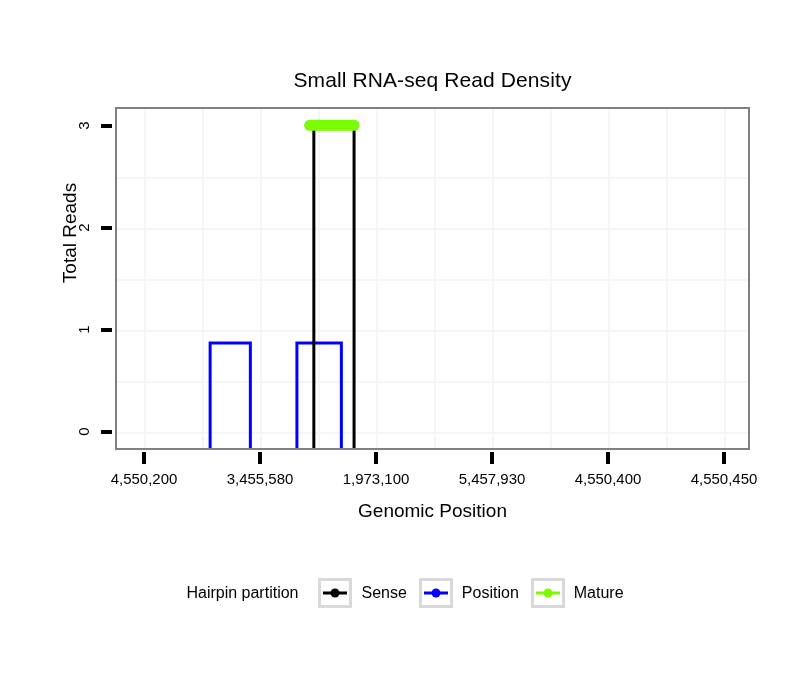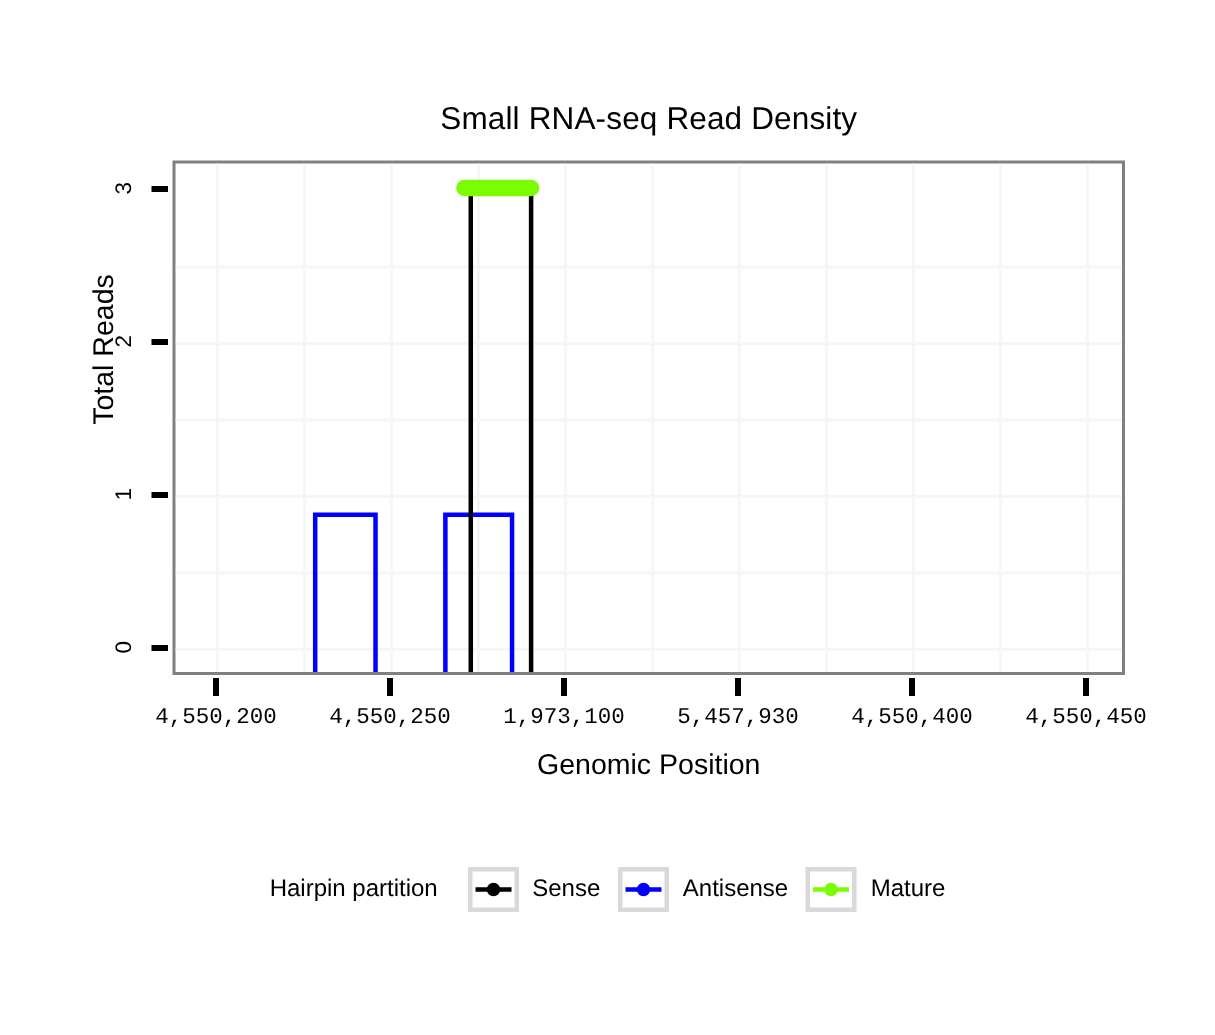--- a/index.html
+++ b/index.html
@@ -108,21 +108,20 @@
     height: 12px;
     background: #000000;
   }
   .xtick-label {
     position: absolute;
     top: 470px;
     font-size: 15px;
     text-align: center;
     width: 110px;
     white-space: nowrap;
-    font-family: Liberation Mono, monospace;
   }
 
   
   .legend {
     position: absolute;
     left: 0;
     top: 578px;
     width: 810px;
     display: flex;
     align-items: center;
@@ -186,21 +185,21 @@
   <div class="ytick-mark" style="top:328px"></div>
   <div class="ytick-label" style="top:321px">1</div>
   <div class="ytick-mark" style="top:226px"></div>
   <div class="ytick-label" style="top:219px">2</div>
   <div class="ytick-mark" style="top:124px"></div>
   <div class="ytick-label" style="top:117px">3</div>
 
   <div class="xtick-mark" style="left:142px"></div>
   <div class="xtick-label" style="left:89px">4,550,200</div>
   <div class="xtick-mark" style="left:258px"></div>
-  <div class="xtick-label" style="left:205px">4,550,250</div>
+  <div class="xtick-label" style="left:205px">3,455,580</div>
   <div class="xtick-mark" style="left:374px"></div>
   <div class="xtick-label" style="left:321px">1,973,100</div>
   <div class="xtick-mark" style="left:490px"></div>
   <div class="xtick-label" style="left:437px">5,457,930</div>
   <div class="xtick-mark" style="left:606px"></div>
   <div class="xtick-label" style="left:553px">4,550,400</div>
   <div class="xtick-mark" style="left:722px"></div>
   <div class="xtick-label" style="left:669px">4,550,450</div>
 
   <div class="panel">
@@ -241,21 +240,21 @@
         <span class="key-dot" style="background:#000000"></span>
       </span>
       <span class="legend-label">Sense</span>
     </div>
 
     <div class="legend-item">
       <span class="legend-key">
         <span class="key-line" style="background:#0000ff"></span>
         <span class="key-dot" style="background:#0000ff"></span>
       </span>
-      <span class="legend-label">Antisense</span>
+      <span class="legend-label">Position</span>
     </div>
 
     <div class="legend-item">
       <span class="legend-key">
         <span class="key-line" style="background:#7cfc00"></span>
         <span class="key-dot" style="background:#7cfc00"></span>
       </span>
       <span class="legend-label">Mature</span>
     </div>
   </div>

